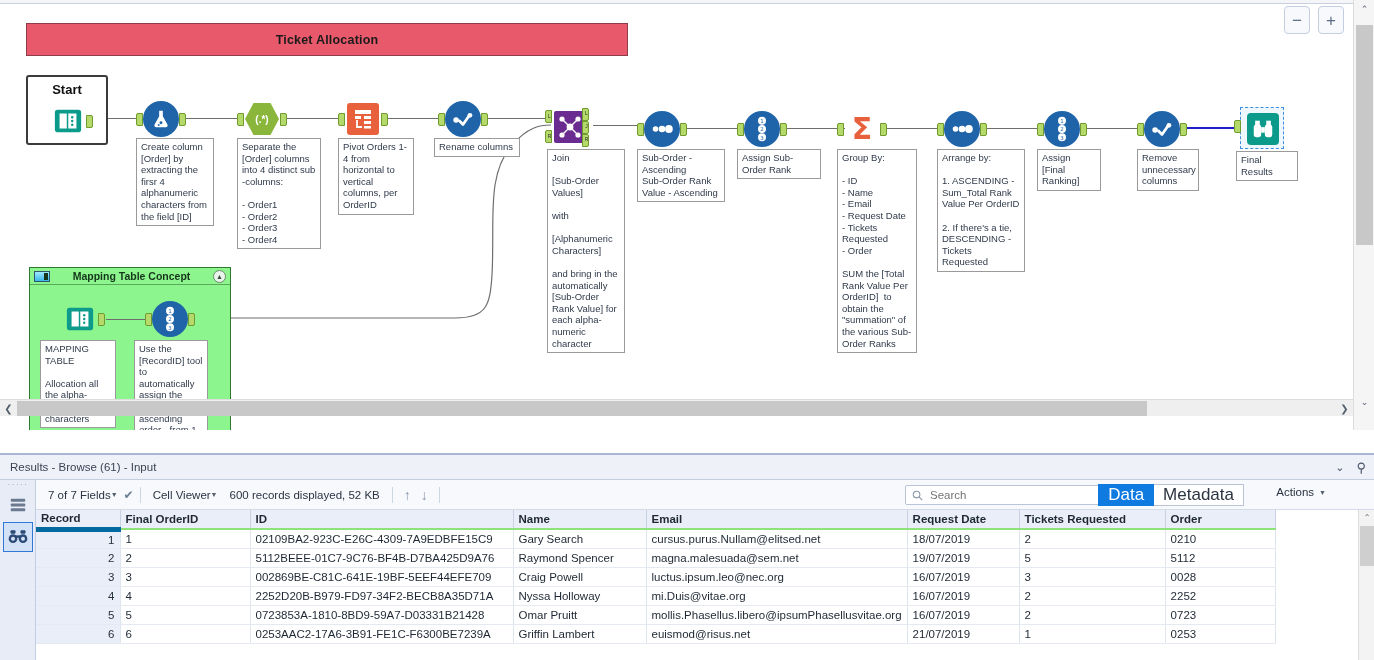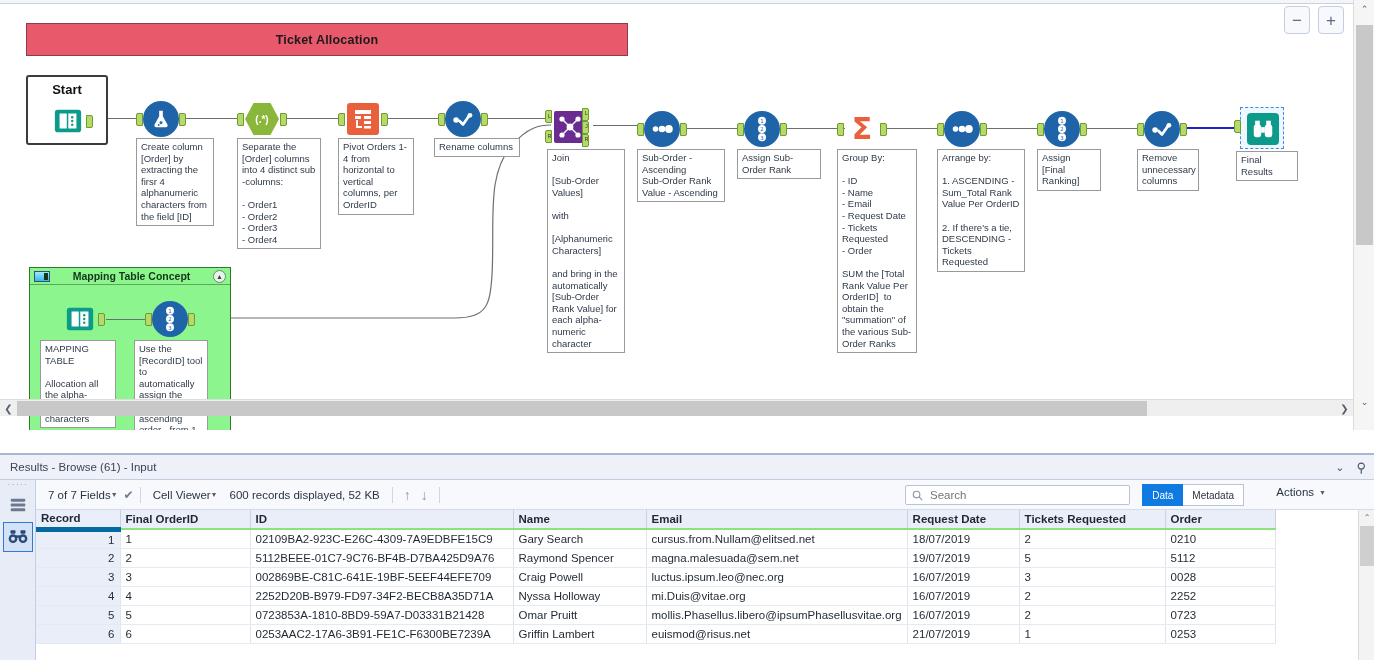--- a/index.html
+++ b/index.html
@@ -107,21 +107,21 @@
   .res-toolbar { position:absolute; left:36px; top:0; width:1338px; height:30px; background:#f7f9fd; border-bottom:1px solid #d3dbe9; display:flex; align-items:center; }
   .tb-item { display:flex; align-items:center; font-size:11.5px; color:#2b3442; padding:0 6px; }
   .tb-sep { width:1px; height:16px; background:#cdd6e4; margin:0 6px; }
   .caret { font-size:7px; color:#55606e; }
   .check { color:#6f7f93; font-size:12px; }
   .arrow-btn { color:#8b97a9; font-size:14px; padding:0 5px; }
   .search-box { position:absolute; right:244px; top:5px; width:225px; height:20px; background:#fff;
                 border:1px solid #b9c4d6; border-radius:2px; display:flex; align-items:center; padding:0 6px; gap:5px; }
   .search-box input { border:0; outline:0; font-size:11.5px; font-family:"Liberation Sans", sans-serif; color:#555; width:190px; background:transparent; }
   .seg { position:absolute; right:130px; top:4px; display:flex; }
-  .seg > div { height:22px; padding:0 9px; display:flex; align-items:center; font-size:10px; border:1px solid #b9c4d6; }
+  .seg > div { height:22px; padding:0 9px; display:flex; align-items:center; font-size:17px; border:1px solid #b9c4d6; }
   .seg .on { background:#0f7ae0; color:#fff; border-color:#0f7ae0; }
   .seg .off { background:#fff; color:#2b3442; border-left:0; }
   .actions { position:absolute; right:48px; top:6px; font-size:11.5px; color:#2b3442; display:flex; align-items:center; gap:5px; }
 
   
   .grid { position:absolute; left:36px; top:30px; width:1322px; height:153px; overflow:hidden; }
   table.dt { border-collapse:collapse; table-layout:fixed; font-size:11.5px; }
   table.dt th {
     background:#eaeef8; border-right:1px solid #c9d2e2; border-bottom:2px solid #8ee27a;
     height:19px; text-align:left; padding:0 5px; font-weight:bold; color:#1e2733; font-size:11.5px;
@@ -560,21 +560,21 @@
               <th>Tickets Requested</th>
               <th>Order</th>
             </tr>
           </thead>
           <tbody>
             <tr>
               <td class="rec">1</td>
               <td>1</td>
               <td>02109BA2-923C-E26C-4309-7A9EDBFE15C9</td>
               <td>Gary Search</td>
-              <td>cursus.from.Nullam@elitsed.net</td>
+              <td>cursus.purus.Nullam@elitsed.net</td>
               <td>18/07/2019</td>
               <td>2</td>
               <td>0210</td>
             </tr>
             <tr>
               <td class="rec">2</td>
               <td>2</td>
               <td>5112BEEE-01C7-9C76-BF4B-D7BA425D9A76</td>
               <td>Raymond Spencer</td>
               <td>magna.malesuada@sem.net</td>

